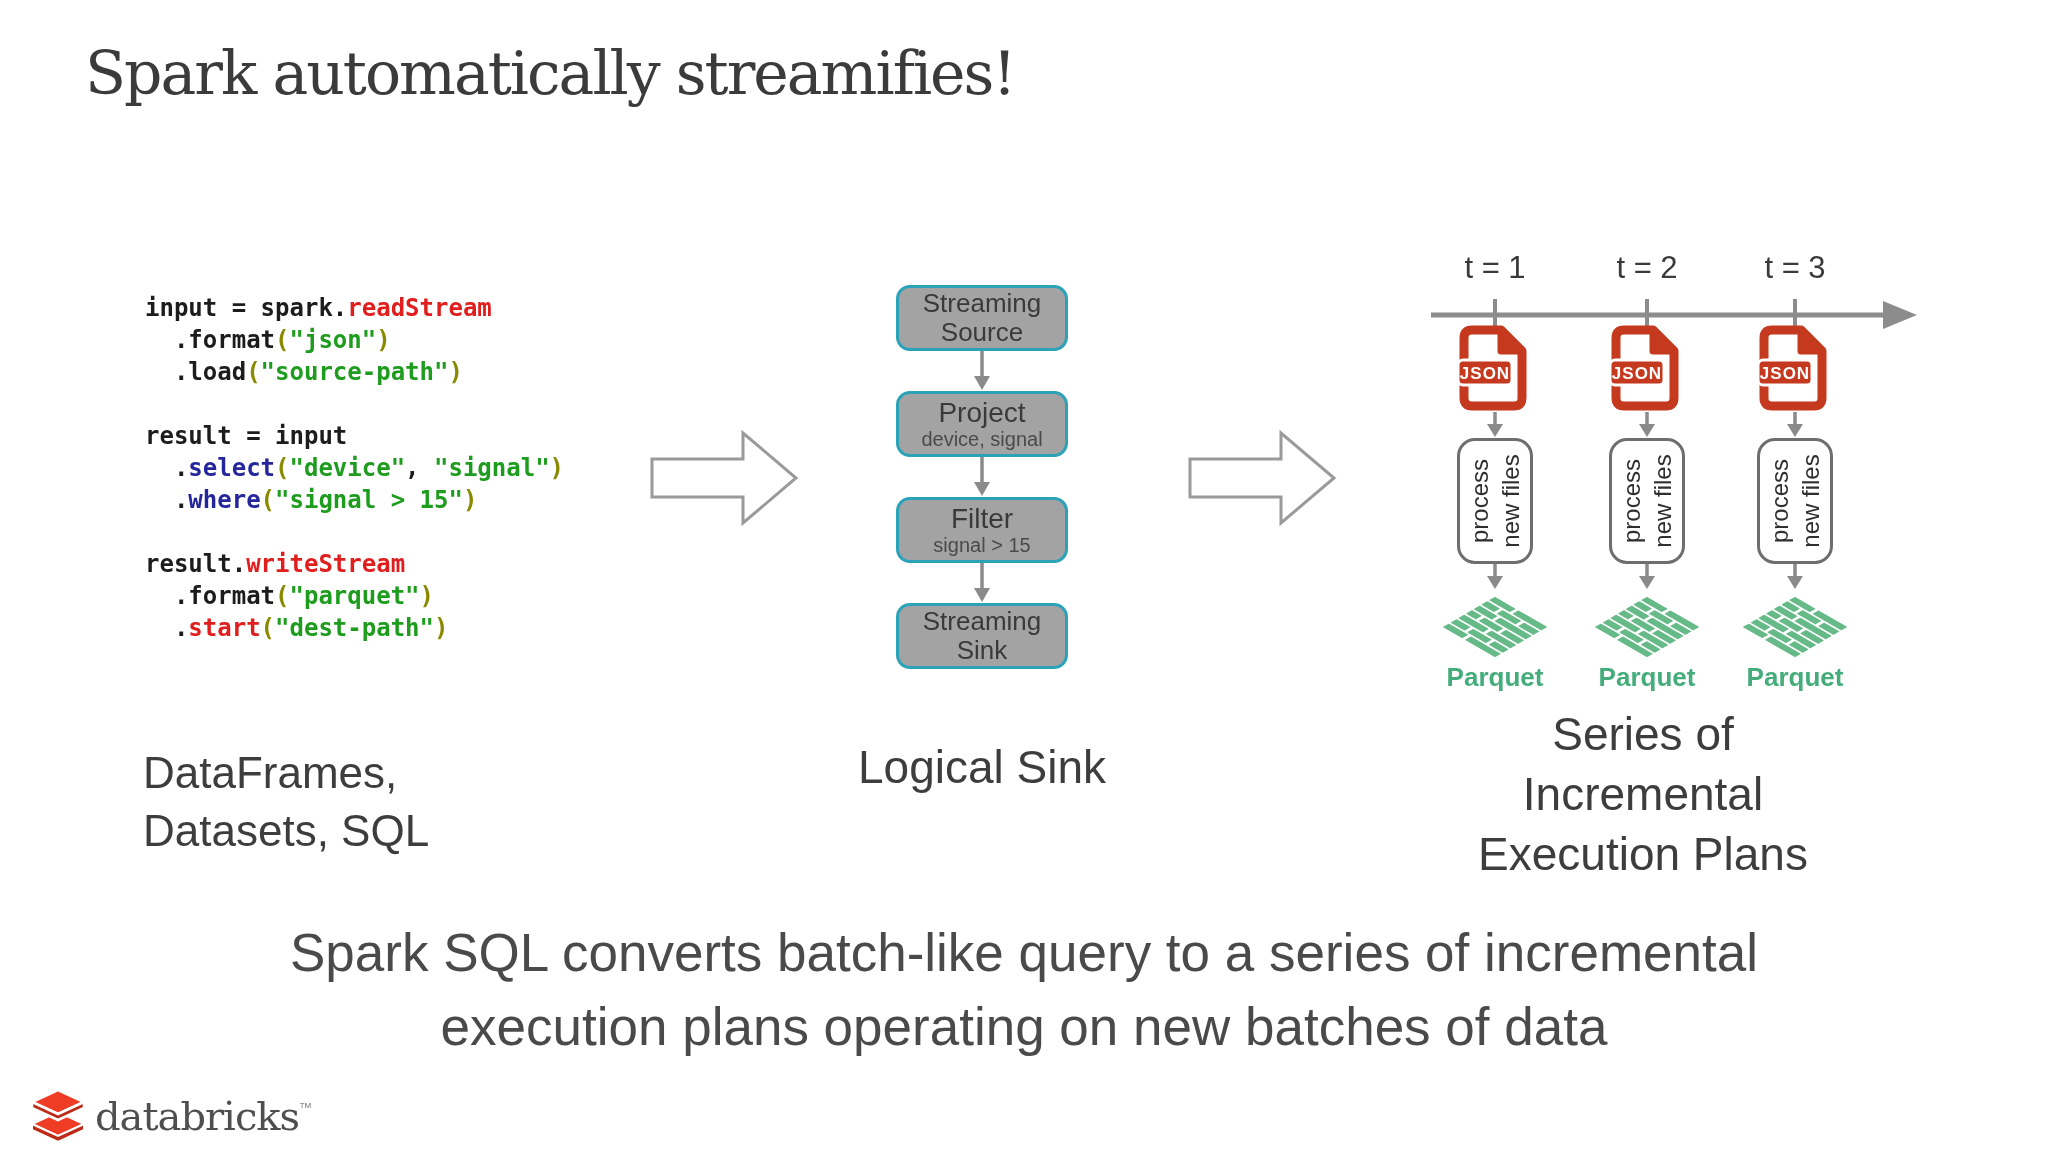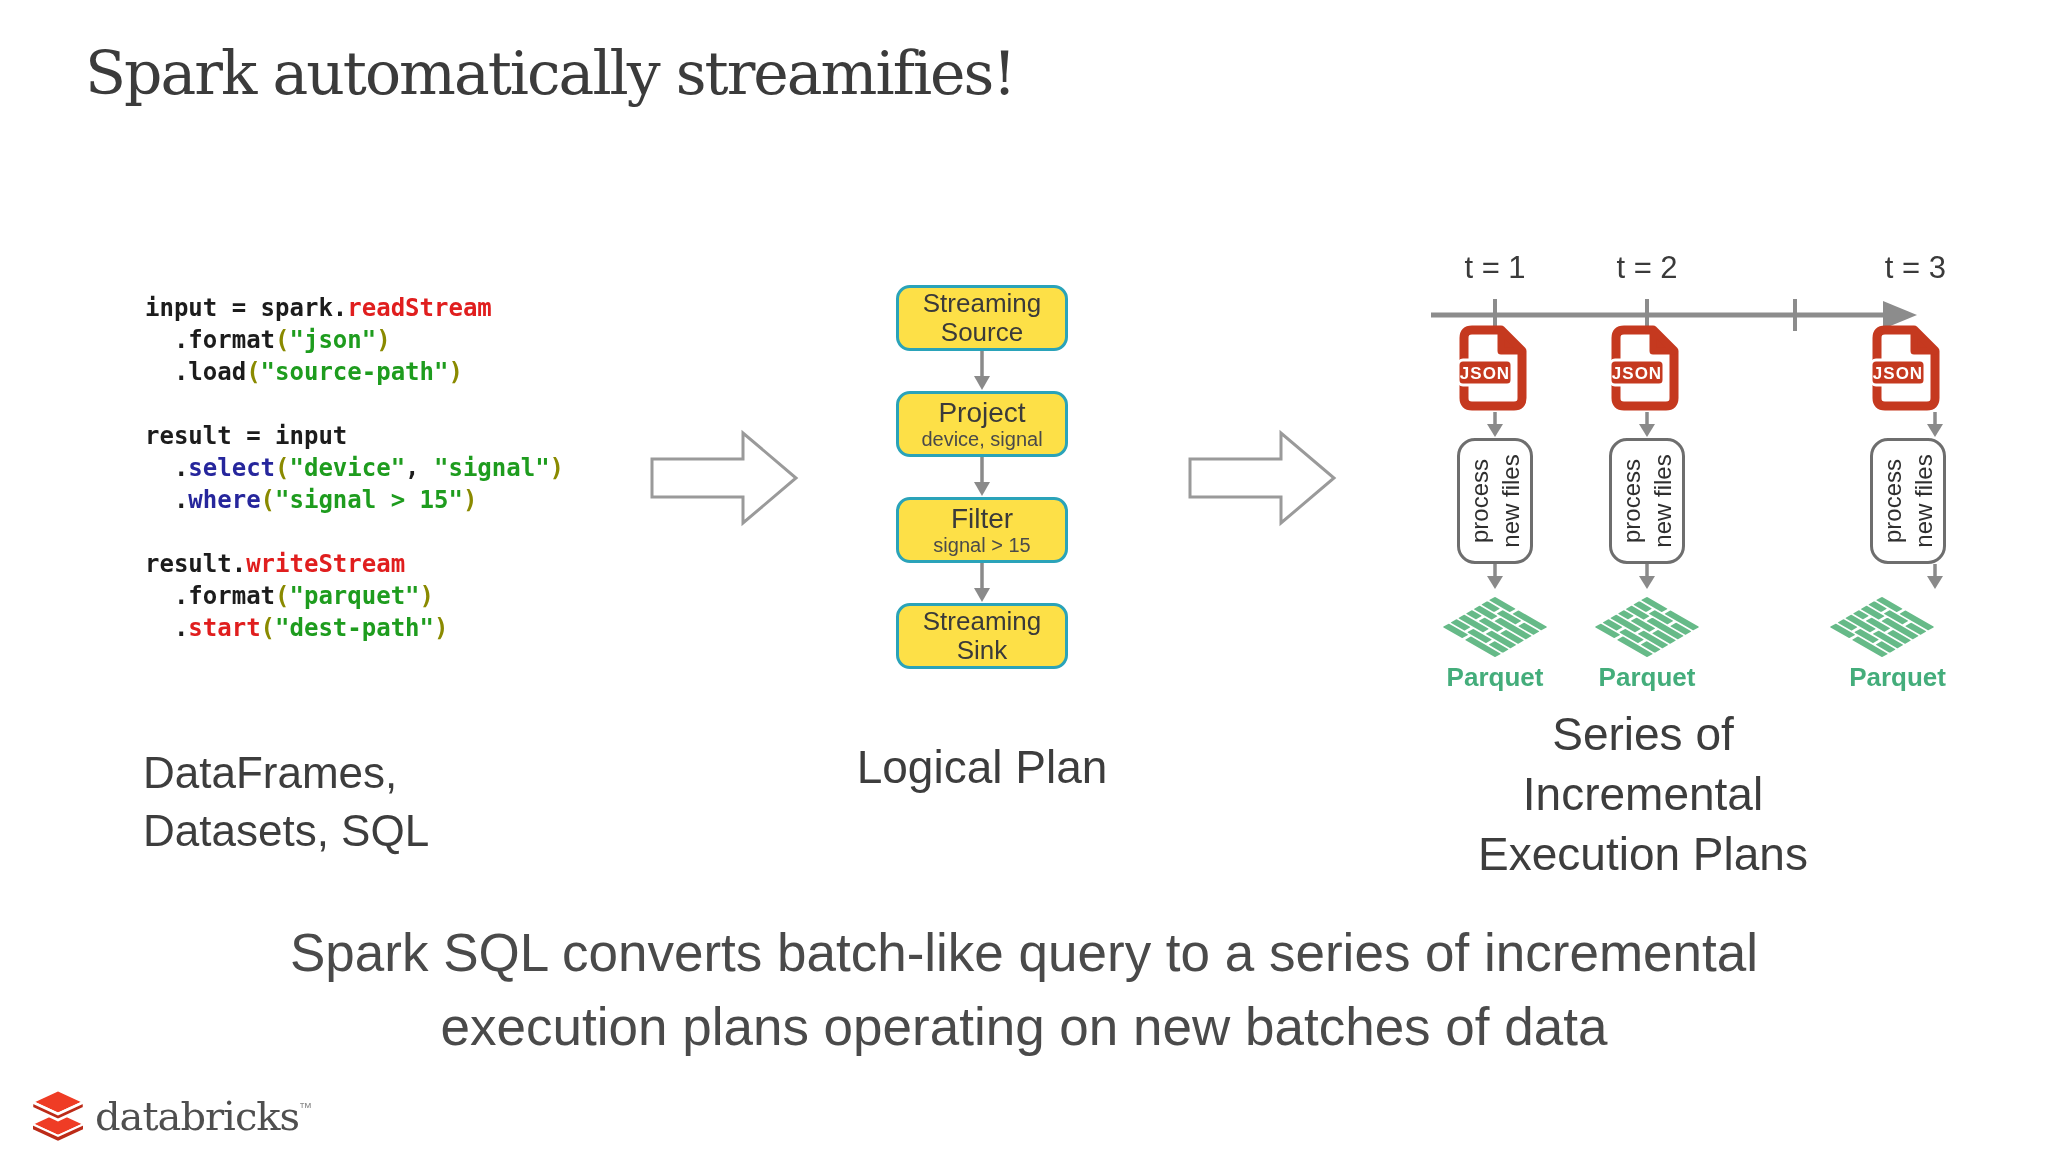--- a/index.html
+++ b/index.html
@@ -31,21 +31,21 @@
   }
   .block-arrow{position:absolute;top:428px;width:152px;height:100px;}
   #block-arrow-1{left:648px;}
   #block-arrow-2{left:1186px;}
   
   .logical-plan-column{
     position:absolute;left:896px;top:285px;width:172px;
     display:flex;flex-direction:column;align-items:center;
   }
   .plan-box{
-    width:172px;height:66px;box-sizing:border-box;background:#fde047;
+    width:172px;height:66px;box-sizing:border-box;background:#a3a3a3;
     border:3px solid var(--teal,#2AA3B9);border-radius:14px;
     display:flex;flex-direction:column;justify-content:center;align-items:center;
     text-align:center;
   }
   .plan-title{font-size:26px;line-height:29px;color:#3a3a3a;font-weight:300;}
   .has-sub .plan-title{font-size:28px;line-height:30px;}
   .plan-sub{font-size:20px;line-height:22px;color:#4a4a4a;font-weight:300;}
   .plan-connector{height:40px;display:flex;align-items:center;justify-content:center;}
   .plan-label{
     position:absolute;left:782px;top:740px;width:400px;text-align:center;
@@ -139,21 +139,21 @@
     <div class="plan-connector">
       <svg width="22" height="40" viewBox="0 0 22 40">
         <line x1="11" y1="0" x2="11" y2="27" stroke="var(--arrow-gray,#8A8A8A)" stroke-width="3.5"></line>
         <polygon points="3,25 19,25 11,39" fill="var(--arrow-gray,#8A8A8A)"></polygon>
       </svg>
     </div>
     <div class="plan-box">
       <div class="plan-title">Streaming Sink</div>
     </div>
   </div>
-<div class="plan-label">Logical Plan</div>
+<div class="plan-label">Logical Sink</div>
 
 <div class="timeline">
   <svg width="500" height="46" viewBox="0 0 500 46">
     <line x1="6" y1="22" x2="462" y2="22" stroke="var(--timeline-gray,#8C8C8C)" stroke-width="5"></line>
     <polygon points="458,8 458,36 492,22" fill="var(--timeline-gray,#8C8C8C)"></polygon>
     <line x1="70" y1="6" x2="70" y2="38" stroke="var(--timeline-gray,#8C8C8C)" stroke-width="4"></line>
     <line x1="222" y1="6" x2="222" y2="38" stroke="var(--timeline-gray,#8C8C8C)" stroke-width="4"></line>
     <line x1="370" y1="6" x2="370" y2="38" stroke="var(--timeline-gray,#8C8C8C)" stroke-width="4"></line>
   </svg>
 </div>
@@ -242,21 +242,21 @@
             <rect x="2" y="7" width="37" height="9" rx="1"></rect>
             <rect x="-39" y="18.5" width="21" height="9" rx="1"></rect>
             <rect x="-14" y="18.5" width="28" height="9" rx="1"></rect>
             <rect x="18" y="18.5" width="21" height="9" rx="1"></rect>
             <rect x="-39" y="30" width="29" height="9" rx="1"></rect>
             <rect x="-6" y="30" width="45" height="9" rx="1"></rect>
           </g>
         </svg></div>
       <div class="parquet-label">Parquet</div>
     </div>
-    <div class="exec-col" style="left: 1796px; align-items: flex-end;">
+    <div class="exec-col" style="left: 1720px;">
       <div class="time-label">t = 3</div>
       <div class="json-icon"><svg width="76" height="88" viewBox="0 0 76 88">
           <path d="M15,6 H44 L65,27 V74 Q65,82 57,82 H15 Q7,82 7,74 V14 Q7,6 15,6 Z" fill="#fff" stroke="var(--json-red,#C5391F)" stroke-width="9" stroke-linejoin="round"></path>
           <path d="M44,6 L65,27 H44 Z" fill="var(--json-red,#C5391F)" stroke="var(--json-red,#C5391F)" stroke-width="7" stroke-linejoin="round"></path>
           <rect x="1" y="36" width="54" height="25" rx="5" fill="var(--json-red,#C5391F)" stroke="#fff" stroke-width="3"></rect>
           <text x="28" y="55" text-anchor="middle" font-size="17" font-weight="bold" fill="#fff" font-family="Liberation Sans, sans-serif" letter-spacing="1">JSON</text>
         </svg></div>
       <div class="v-arrow"><svg width="22" height="26" viewBox="0 0 22 26">
           <line x1="11" y1="0" x2="11" y2="14" stroke="var(--arrow-gray,#8A8A8A)" stroke-width="3.5"></line>
           <polygon points="3,12 19,12 11,25" fill="var(--arrow-gray,#8A8A8A)"></polygon>

